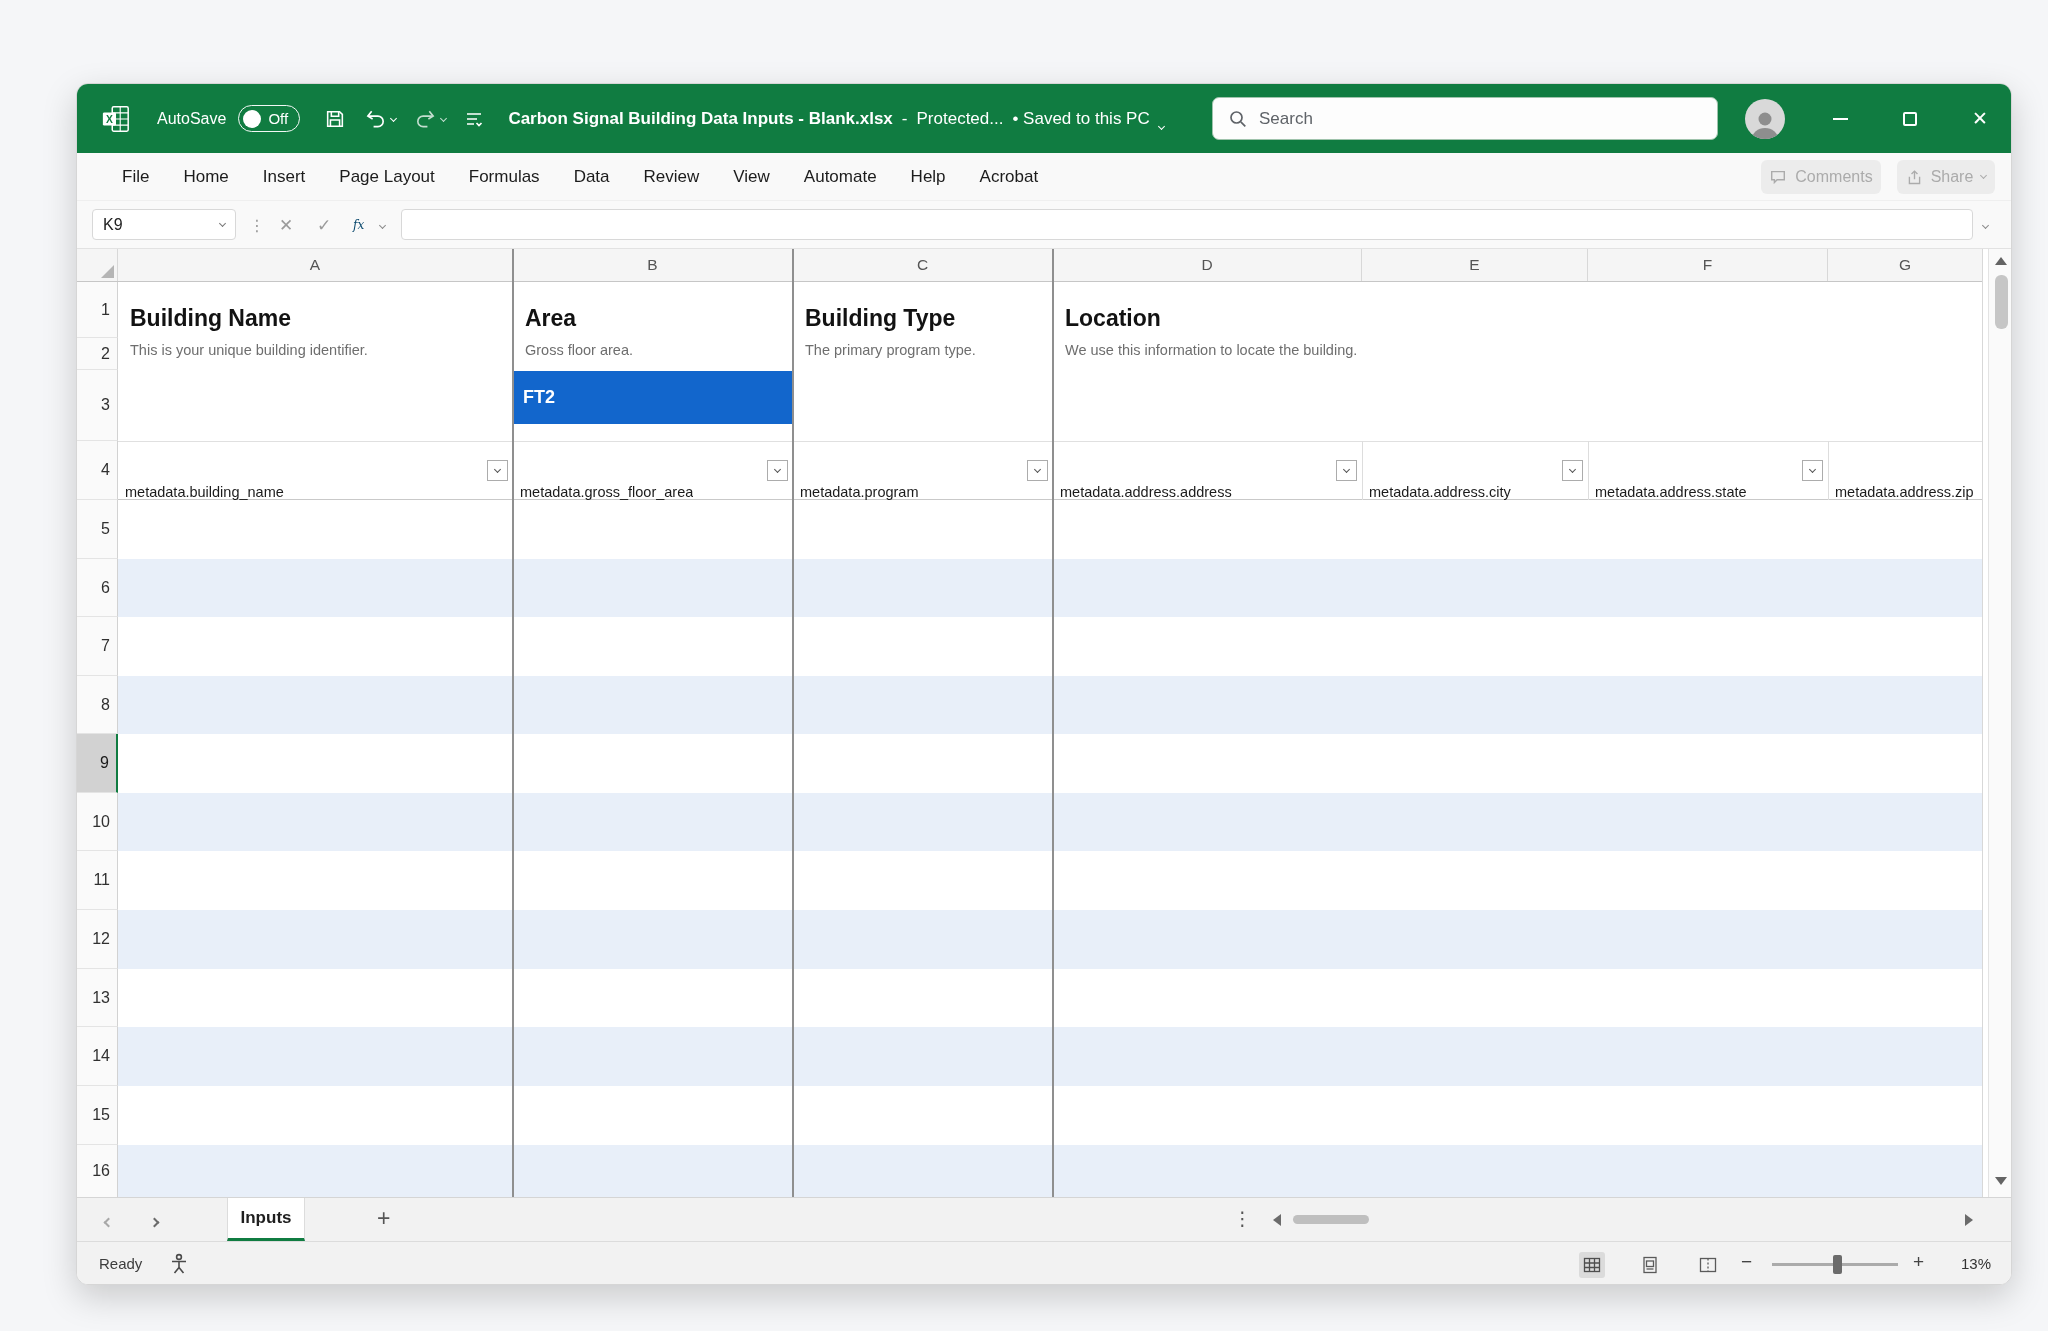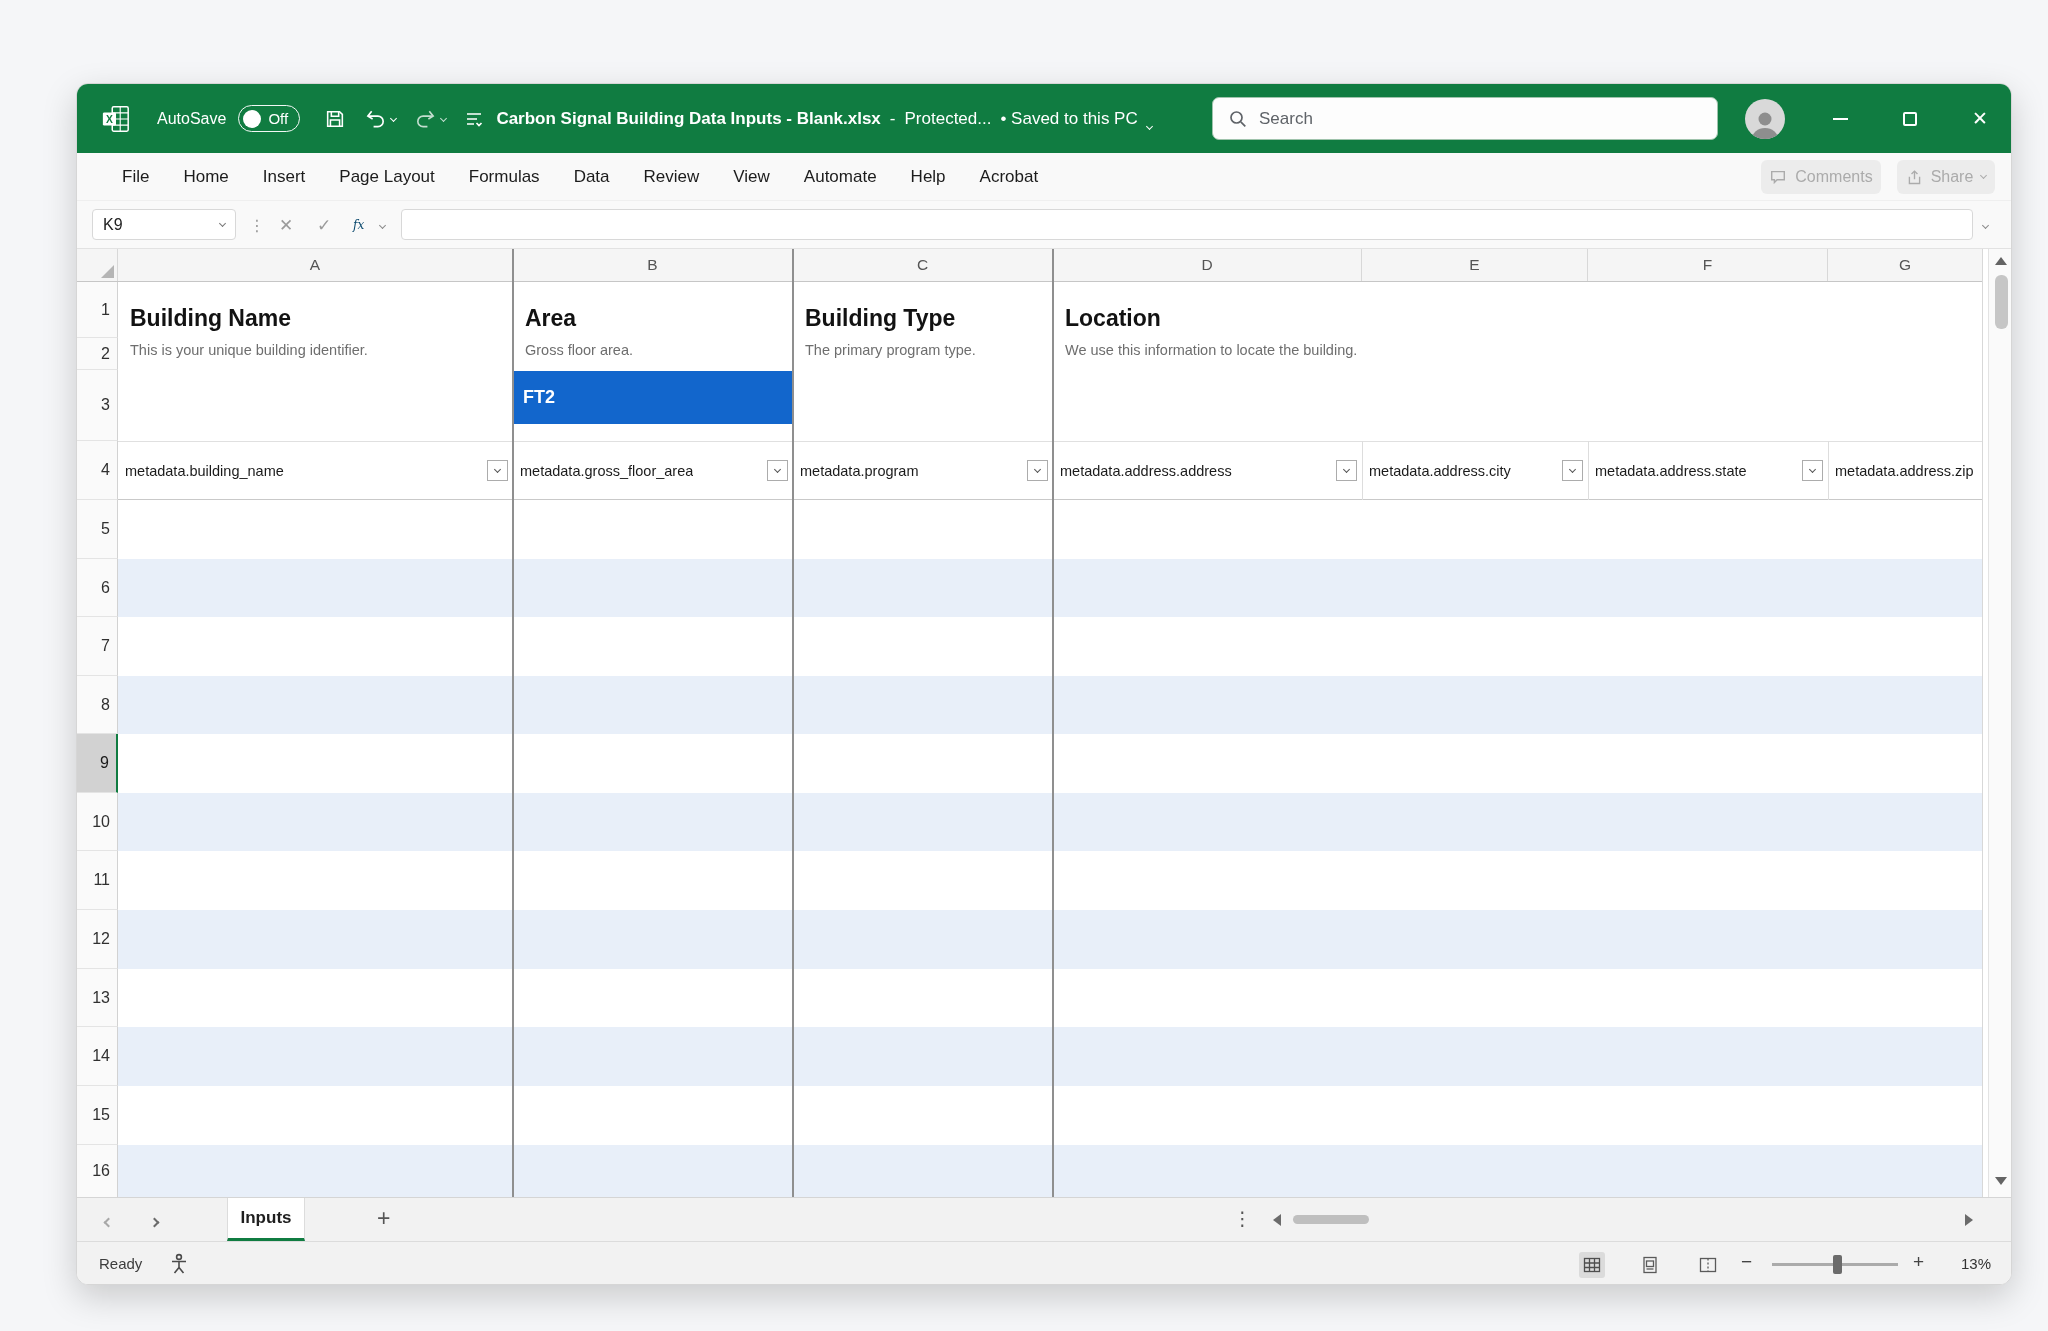--- a/index.html
+++ b/index.html
@@ -20,21 +20,21 @@
   .toggle { margin-left:12px; width:62px; height:27px; border:1.5px solid rgba(255,255,255,.95);
             border-radius:14px; display:flex; align-items:center; cursor:pointer; }
   .toggle .knob { width:18px; height:18px; border-radius:50%; background:#fff; margin-left:4px; }
   .toggle .state { font-size:15px; margin-left:7px; color:#fff; }
   .tb-icon-btn { margin-left:18px; display:flex; align-items:center; gap:4px; cursor:pointer; }
   .chev { display:inline-block; width:7px; height:7px; border-right:2px solid currentColor;
           border-bottom:2px solid currentColor; transform:rotate(45deg); }
   .chev.sm { width:5px; height:5px; border-width:1.5px; }
   .chev.left { transform:rotate(135deg); }
   .chev.right { transform:rotate(-45deg); }
-  .title-group { margin-left:12px; display:flex; align-items:flex-end; gap:9px; font-size:17px;
+  .title-group { margin-left:24px; display:flex; align-items:flex-end; gap:9px; font-size:17px;
                  white-space:nowrap; }
   .title-doc { font-weight:700; }
   .search-box { position:absolute; left:1135px; top:13px; width:506px; height:43px;
                 background:#FDFDFD; border:1px solid #9FC3AC; border-radius:7px;
                 display:flex; align-items:center; padding-left:15px; gap:11px; }
   .search-box input { border:none; outline:none; background:transparent; font-size:17px;
                       color:#3c4043; width:420px; font-family:inherit; }
   .search-box input::placeholder { color:#5f6368; }
   .avatar { position:absolute; left:1668px; top:15px; width:40px; height:40px; border-radius:50%;
             background:#D9D9D9; overflow:hidden; display:flex; align-items:flex-end; justify-content:center; }
@@ -81,21 +81,21 @@
   .grid-row { position:absolute; left:41px; width:1864px; background:#fff; cursor:cell; }
   .grid-row.band { background:#E8EFF9; }
   .vline-dark { position:absolute; top:0; width:2px; height:948px; background:#8F8F8F; }
   .vline-light { position:absolute; width:1px; background:#DDDDDD; }
   .hline { position:absolute; left:41px; width:1864px; height:1px; }
   .sec-title { position:absolute; top:56px; font-size:23px; font-weight:700; color:#121212; white-space:nowrap; }
   .sec-sub { position:absolute; top:93px; font-size:14.5px; color:#6E6E6E; white-space:nowrap;text-align:center; }
   .cell-blue { position:absolute; left:437px; top:122px; width:278px; height:53px; background:#1266CC;
                display:flex; align-items:center; color:#fff; font-weight:700; font-size:18px;
                padding-left:9px; cursor:cell; }
-  .r4cell { position:absolute; top:192px; height:59px; display:flex; align-items:center; cursor:cell; }
+  .r4cell { position:absolute; top:192px; height:59px; display:flex; align-items:flex-end; cursor:cell; }
   .r4txt { padding-left:7px; font-size:14.5px; color:#1b1b1b; white-space:nowrap; overflow:hidden; }
   .dd { position:absolute; right:5px; top:19px; width:21px; height:21px; background:#fff;
         border:1px solid #ACACAC; display:flex; align-items:center; justify-content:center;
         color:#555; cursor:pointer; }
   .vscroll { position:absolute; left:1911px; top:165px; width:25px; height:948px; background:#FAFAFA;
              border-left:1px solid #E3E3E3; }
   .vthumb { position:absolute; left:6px; top:26px; width:13px; height:54px; background:#C6C6C6;
             border-radius:6px; cursor:grab; }
   .tri { width:0; height:0; }
   .tri.up { border-left:6px solid transparent; border-right:6px solid transparent; border-bottom:8px solid #646464; }

